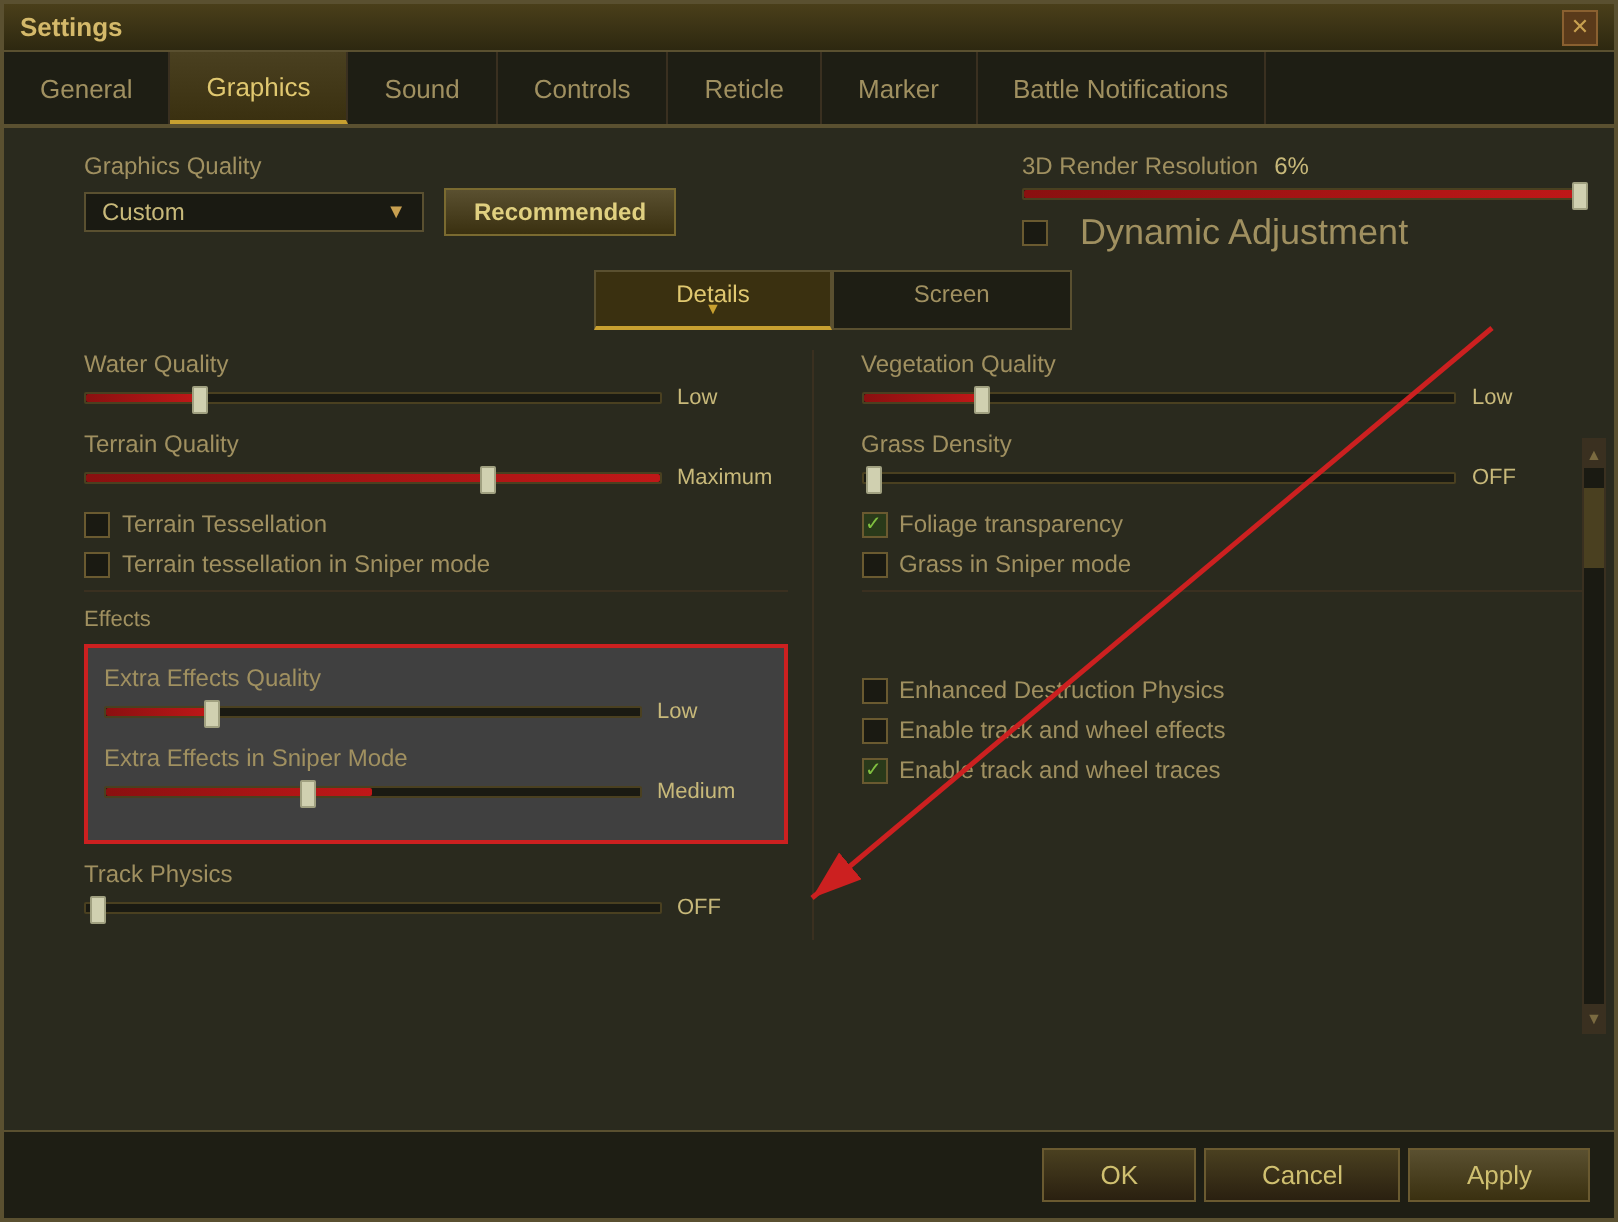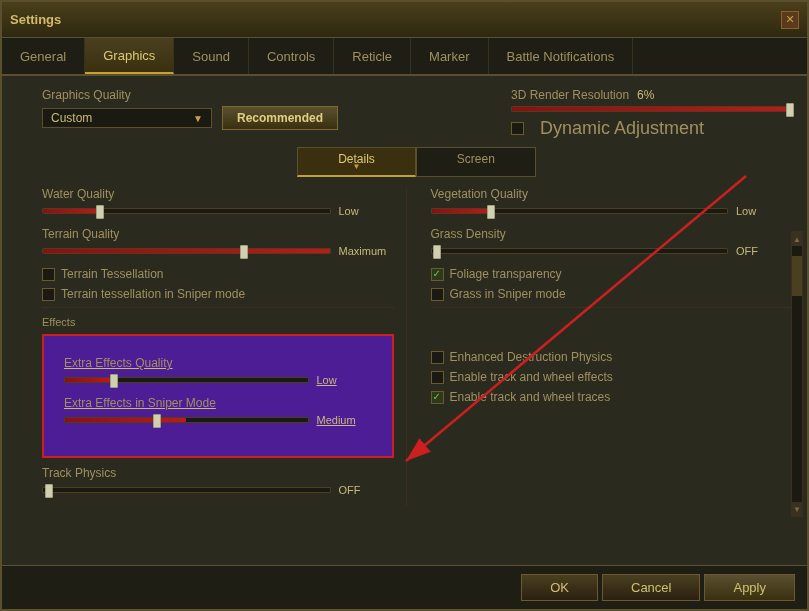--- a/index.html
+++ b/index.html
@@ -18,21 +18,21 @@
       width: 809px;
       height: 611px;
       background: #2a2a1e;
       border: 2px solid #5a5030;
       position: relative;
       display: flex;
       flex-direction: column;
     }
     .title-bar {
       background: linear-gradient(180deg, #4a3f1a 0%, #2d2810 100%);
-      height: 36px;
+      height: 24px;
       display: flex;
       align-items: center;
       justify-content: space-between;
       padding: 0 8px;
       border-bottom: 1px solid #5a5030;
     }
     .title-text {
       color: #d4b96a;
       font-size: 13px;
       font-weight: bold;
@@ -224,24 +224,23 @@
       margin-bottom: 6px;
       color: #a09060;
       font-size: 12px;
     }
     .effects-section {
       margin-top: 8px;
       position: relative;
     }
     .effects-box {
       border: 2px solid #cc2020;
-      background: #4c1d95;
-      padding: 20px;
+      background: #404040;
+      padding: 8px;
       margin-bottom: 8px;
-      text-decoration: underline;
     }
     .effects-title {
       color: #a09060;
       font-size: 11px;
       margin-bottom: 6px;
     }
     .footer {
       display: flex;
       justify-content: flex-end;
       gap: 4px;

